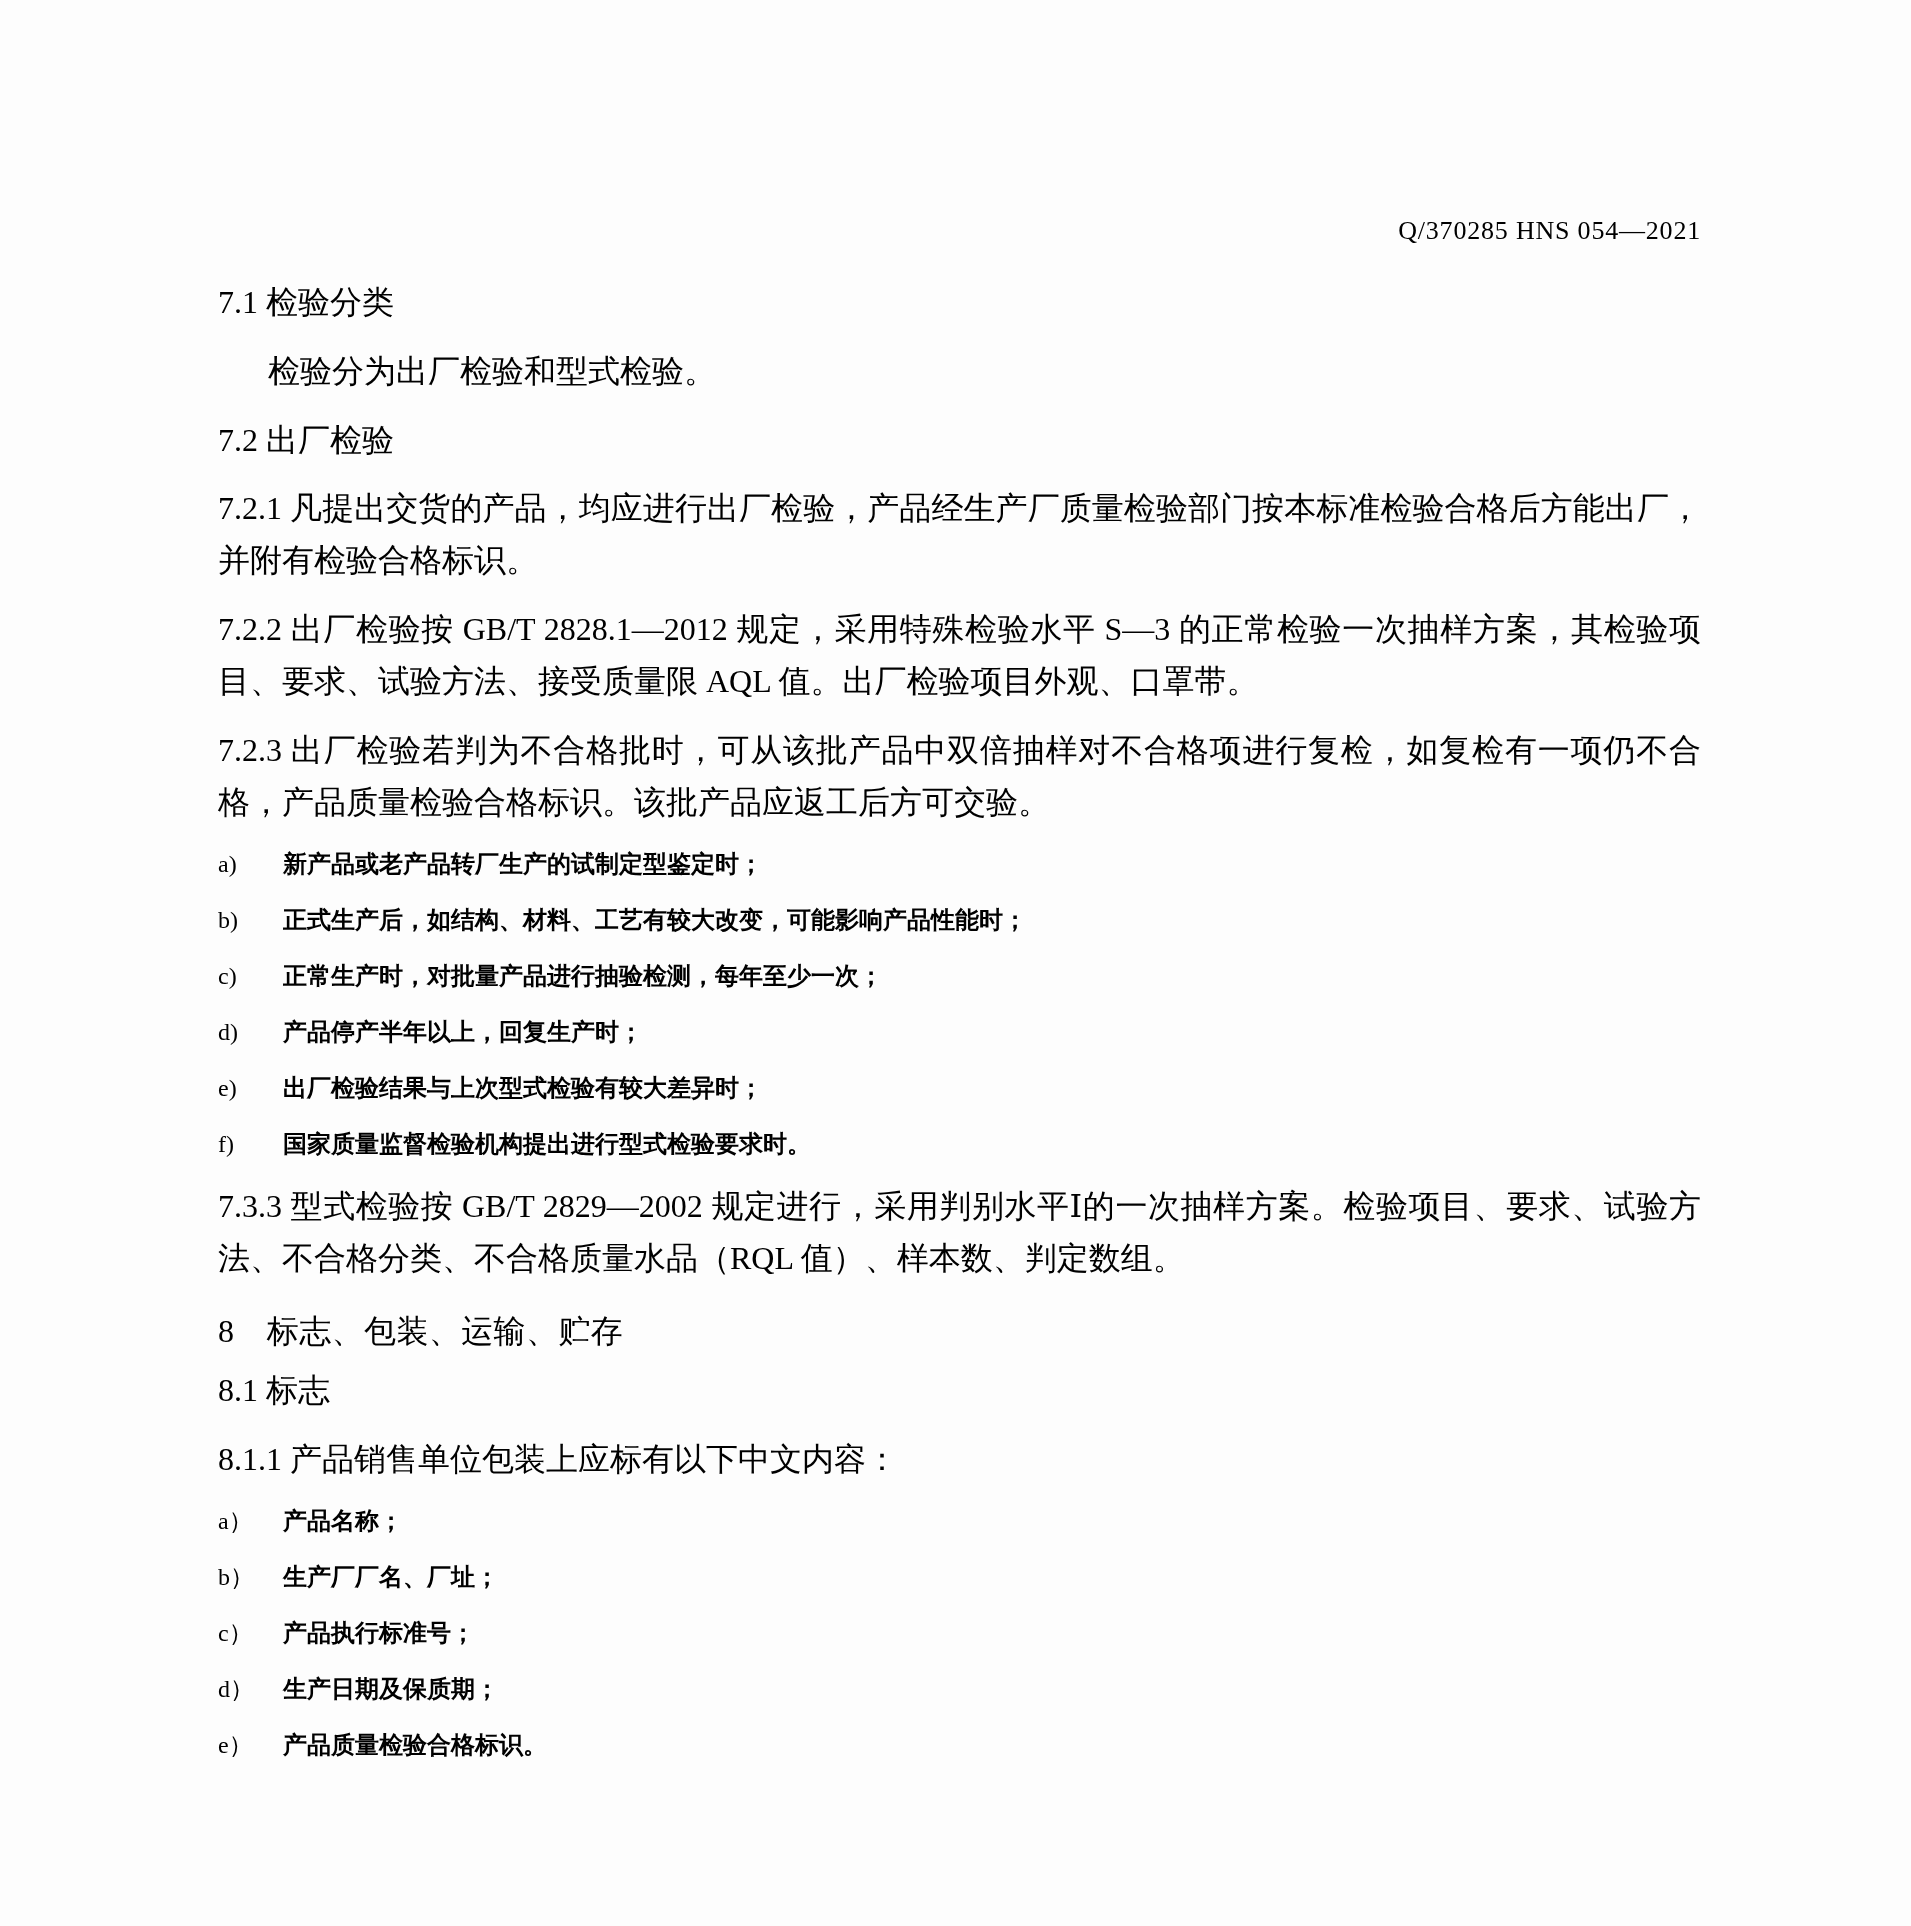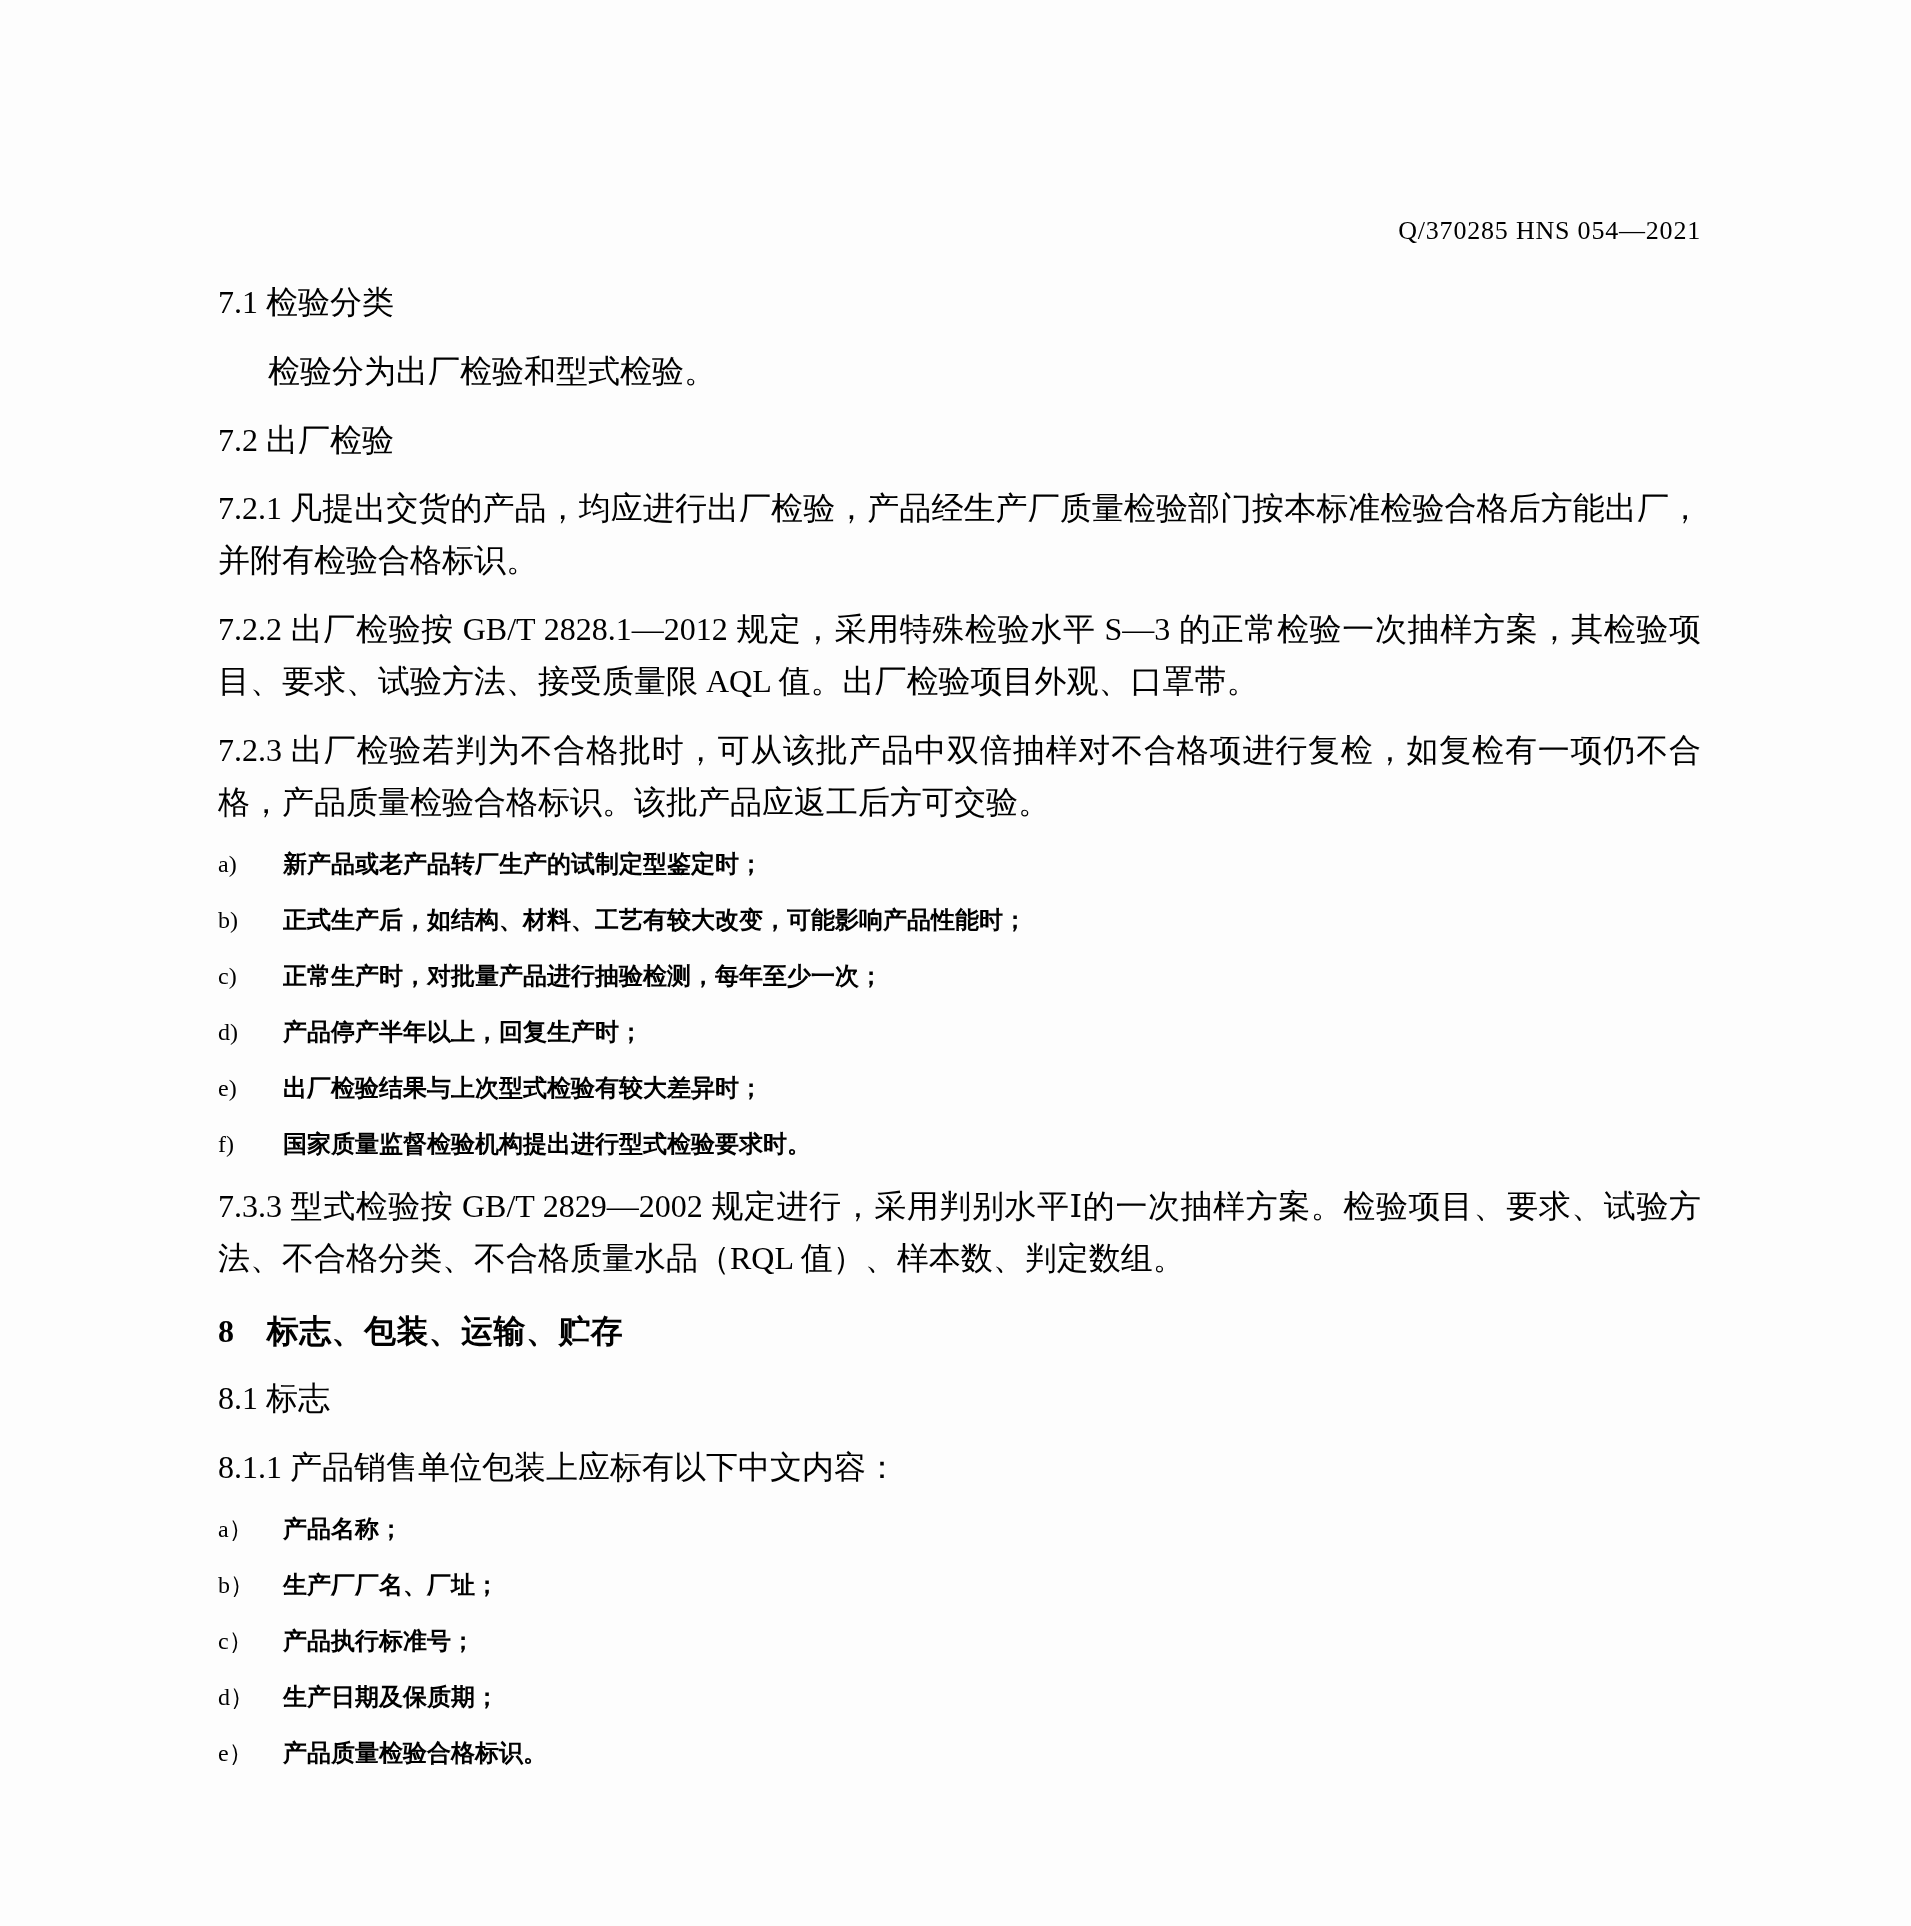--- a/index.html
+++ b/index.html
@@ -35,23 +35,23 @@
     font-size: 32px;
     line-height: 1.62;
     margin: 0 0 17px 0;
     text-align: justify;
     font-family: "Liberation Serif", "DejaVu Serif", serif;
   }
   .para-indent {
     padding-left: 50px;
   }
   .clause.section-heading {
-    font-weight: bold;
+    font-weight: normal;
     margin-top: 21.6px;
-    margin-bottom: 15px;
+    margin-bottom: 7px;
     letter-spacing: 0.4px;
   }
   .list-item {
     font-size: 24px;
     line-height: 1.62;
     margin: 0 0 17px 0;
     display: flex;
     align-items: flex-start;
   }
   .list-label {

